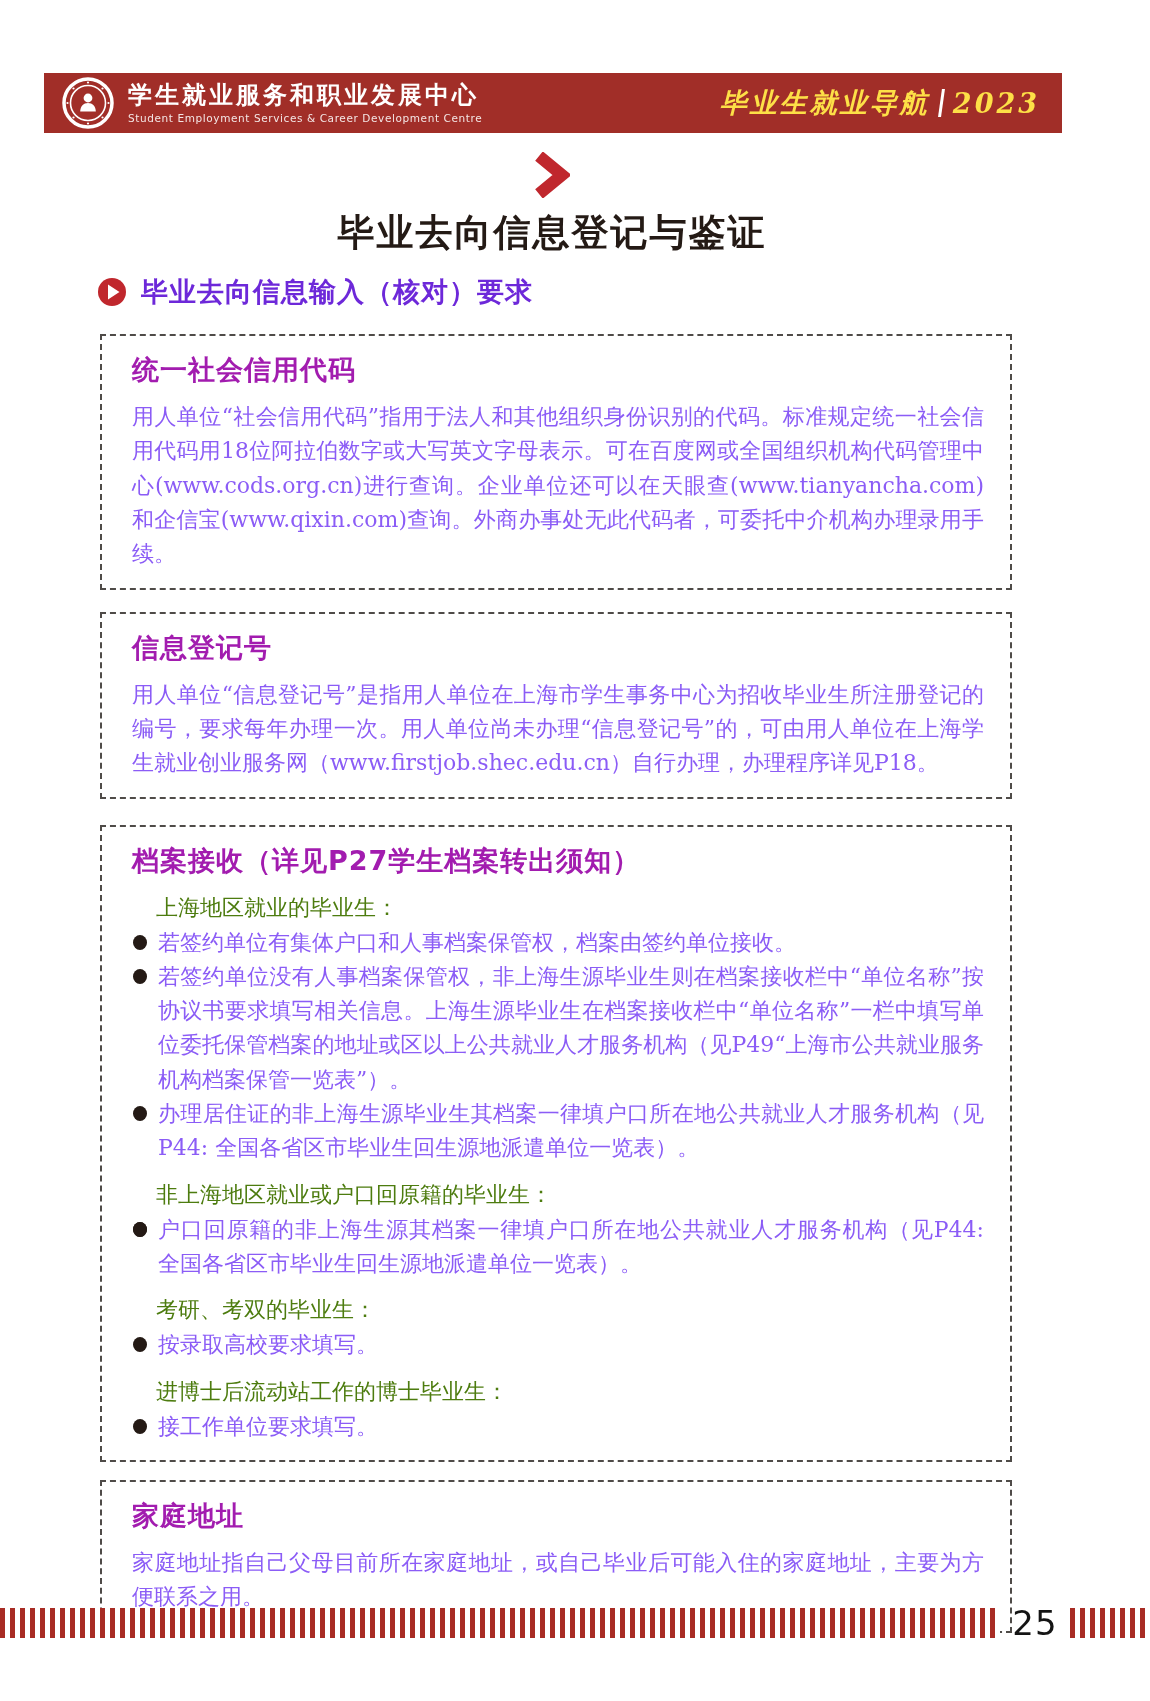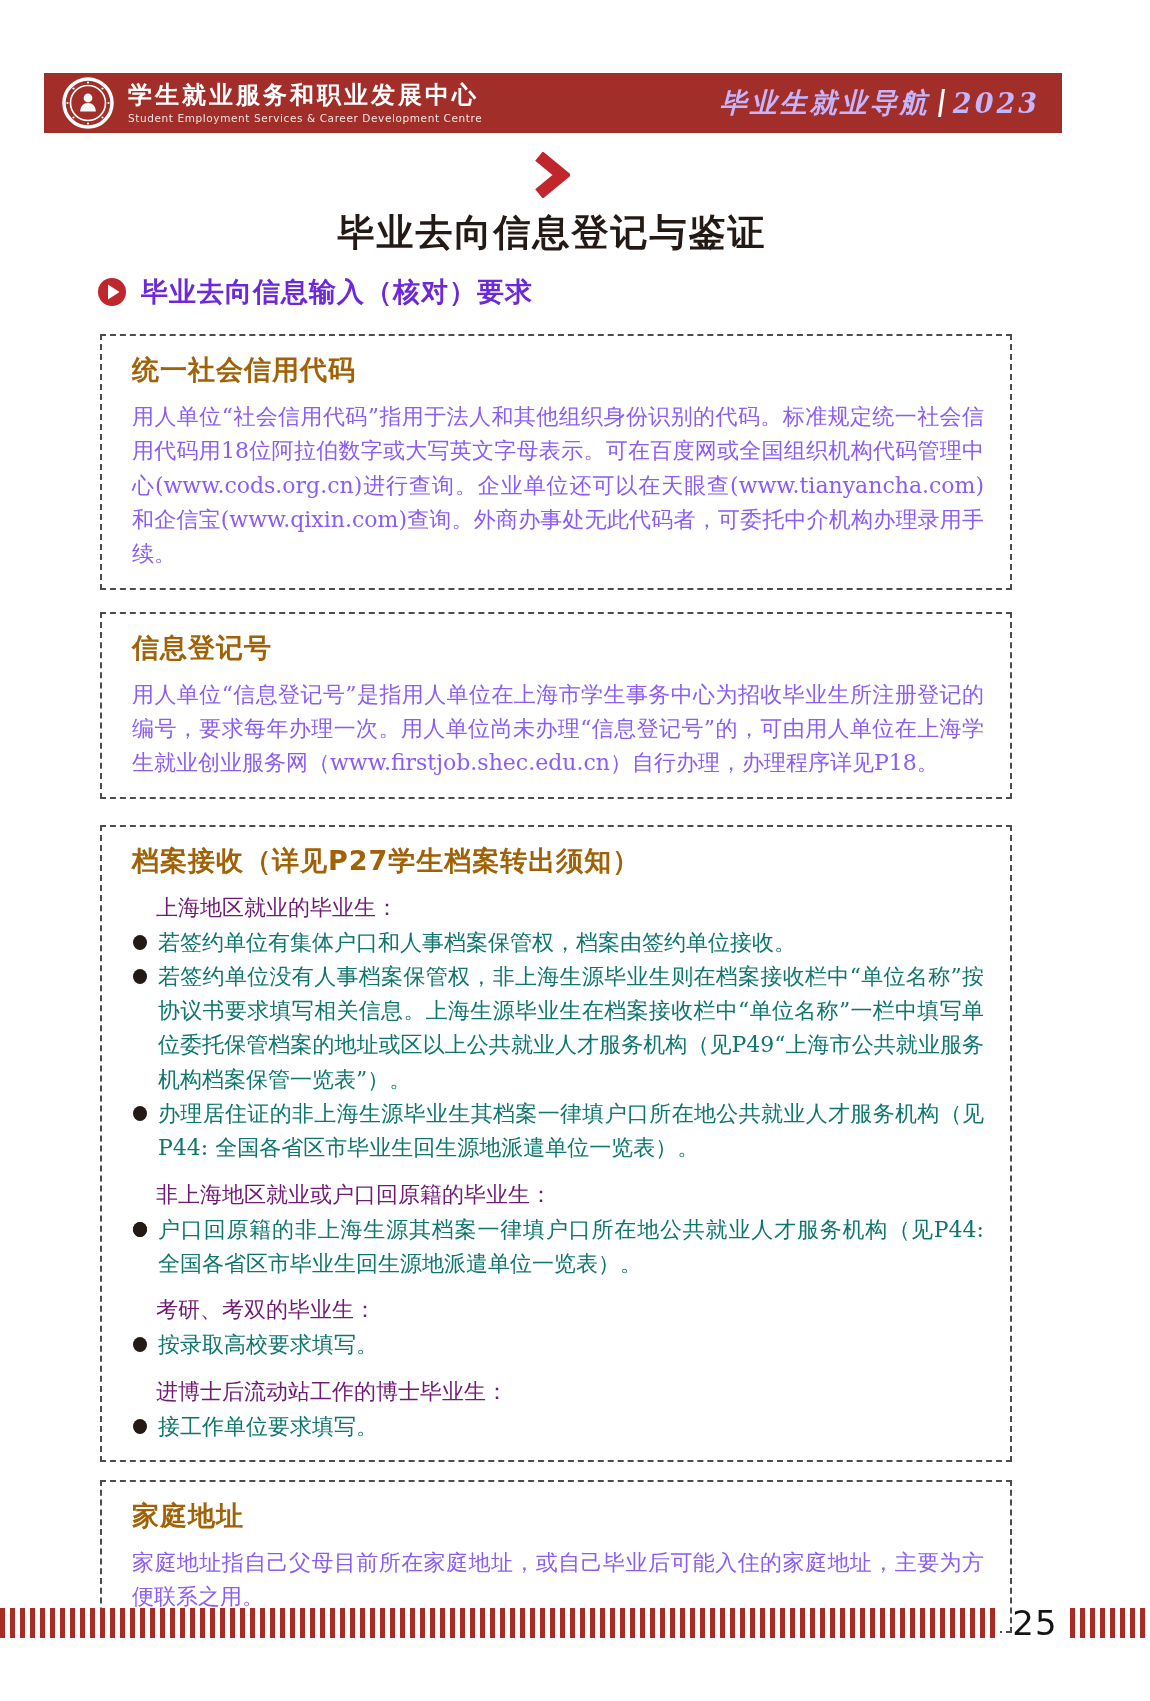--- a/index.html
+++ b/index.html
@@ -20,21 +20,21 @@
     background:#a12e28;
     display:flex; align-items:center;
     padding:0 22px 0 18px;
   }
   .seal { width:52px; height:52px; flex:0 0 auto; }
   .band-titles { margin-left:14px; display:flex; flex-direction:column; justify-content:center; }
   .band-cn { color:#ffffff; font-size:24px; font-weight:bold; letter-spacing:3px; line-height:1.1; }
   .band-en { color:rgba(255,255,255,.88); font-size:10.5px; letter-spacing:.6px; margin-top:3px; }
   .band-right { margin-left:auto; display:flex; align-items:center; }
   .band-right .nav-title, .band-right .nav-year {
-    color:#c4b5fd; font-size:27px; font-weight:bold; font-style:italic; letter-spacing:3px;
+    color:#fde047; font-size:27px; font-weight:bold; font-style:italic; letter-spacing:3px;
     font-family:"DejaVu Serif","Liberation Serif",serif;
   }
   .band-divider { width:3px; height:28px; background:#ffffff; margin:0 10px; transform:skewX(-8deg); }
 
   
   .content { position:absolute; left:100px; top:152px; width:912px; }
 
   .section-title { display:flex; align-items:center; gap:10px; margin-left:-8px;flex-direction:column; }
   .section-title .chevron { width:36px; height:46px; flex:0 0 auto; }
   .section-title .title-text { font-size:37px; font-weight:bold; letter-spacing:2px; color:#241a15; }
@@ -45,37 +45,37 @@
 
   .box {
     border:2.5px dashed #4f4b48;
     padding:14px 26px 16px 30px;
     background:#ffffff;
   }
   .box1 { margin-top:24px; }
   .box2 { margin-top:22px; }
   .box3 { margin-top:26px; }
   .box4 { margin-top:18px; }
-  .box-title { font-size:27px; font-weight:bold; letter-spacing:1px; color:#a16207; margin:2px 0 12px; }
+  .box-title { font-size:27px; font-weight:bold; letter-spacing:1px; color:#a21caf; margin:2px 0 12px; }
   .box-body {
     font-size:22px; line-height:1.56; text-align:justify;
     font-family:"DejaVu Serif","Liberation Serif",serif;
     color:#8b5cf6;
   }
 
   .group-label {
     font-size:22px; line-height:1.5; padding-left:24px; margin-top:12px;
-    color:#701a75; font-family:"DejaVu Serif","Liberation Serif",serif;
+    color:#4d7c0f; font-family:"DejaVu Serif","Liberation Serif",serif;
   }
   ul.bullets { list-style:none; margin:2px 0 0 0; padding:0; }
   li.bullet {
     position:relative; padding-left:26px;
     font-size:22px; line-height:1.56; text-align:justify;
     font-family:"DejaVu Serif","Liberation Serif",serif;
-    color:#0f766e;
+    color:#8b5cf6;
   }
   li.bullet .dot {
     position:absolute; left:1px; top:9px;
     width:14px; height:15px; border-radius:50%;
     background:#241a15;
   }
 
   
   .footer { position:absolute; left:0; top:1606px; width:1150px; height:34px; display:flex; align-items:center; }
   .bars {

